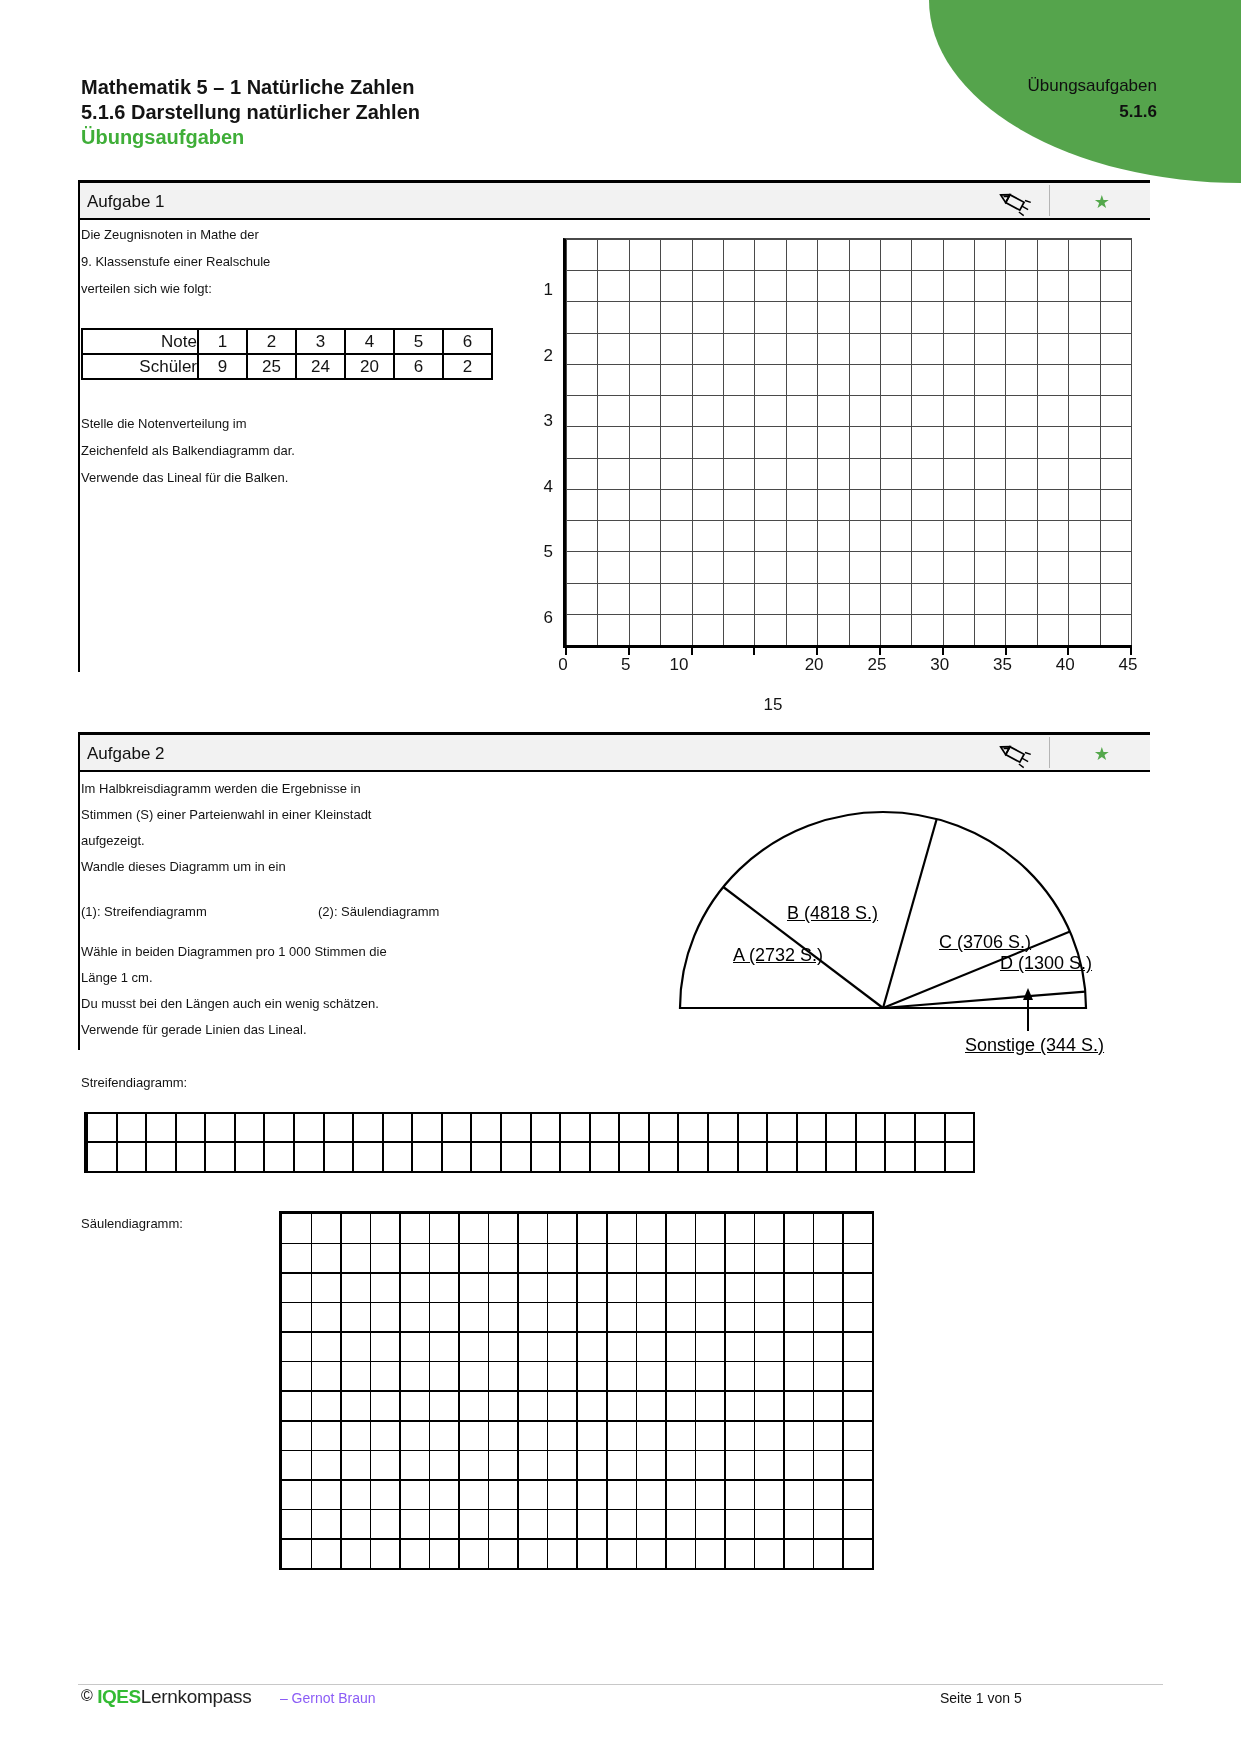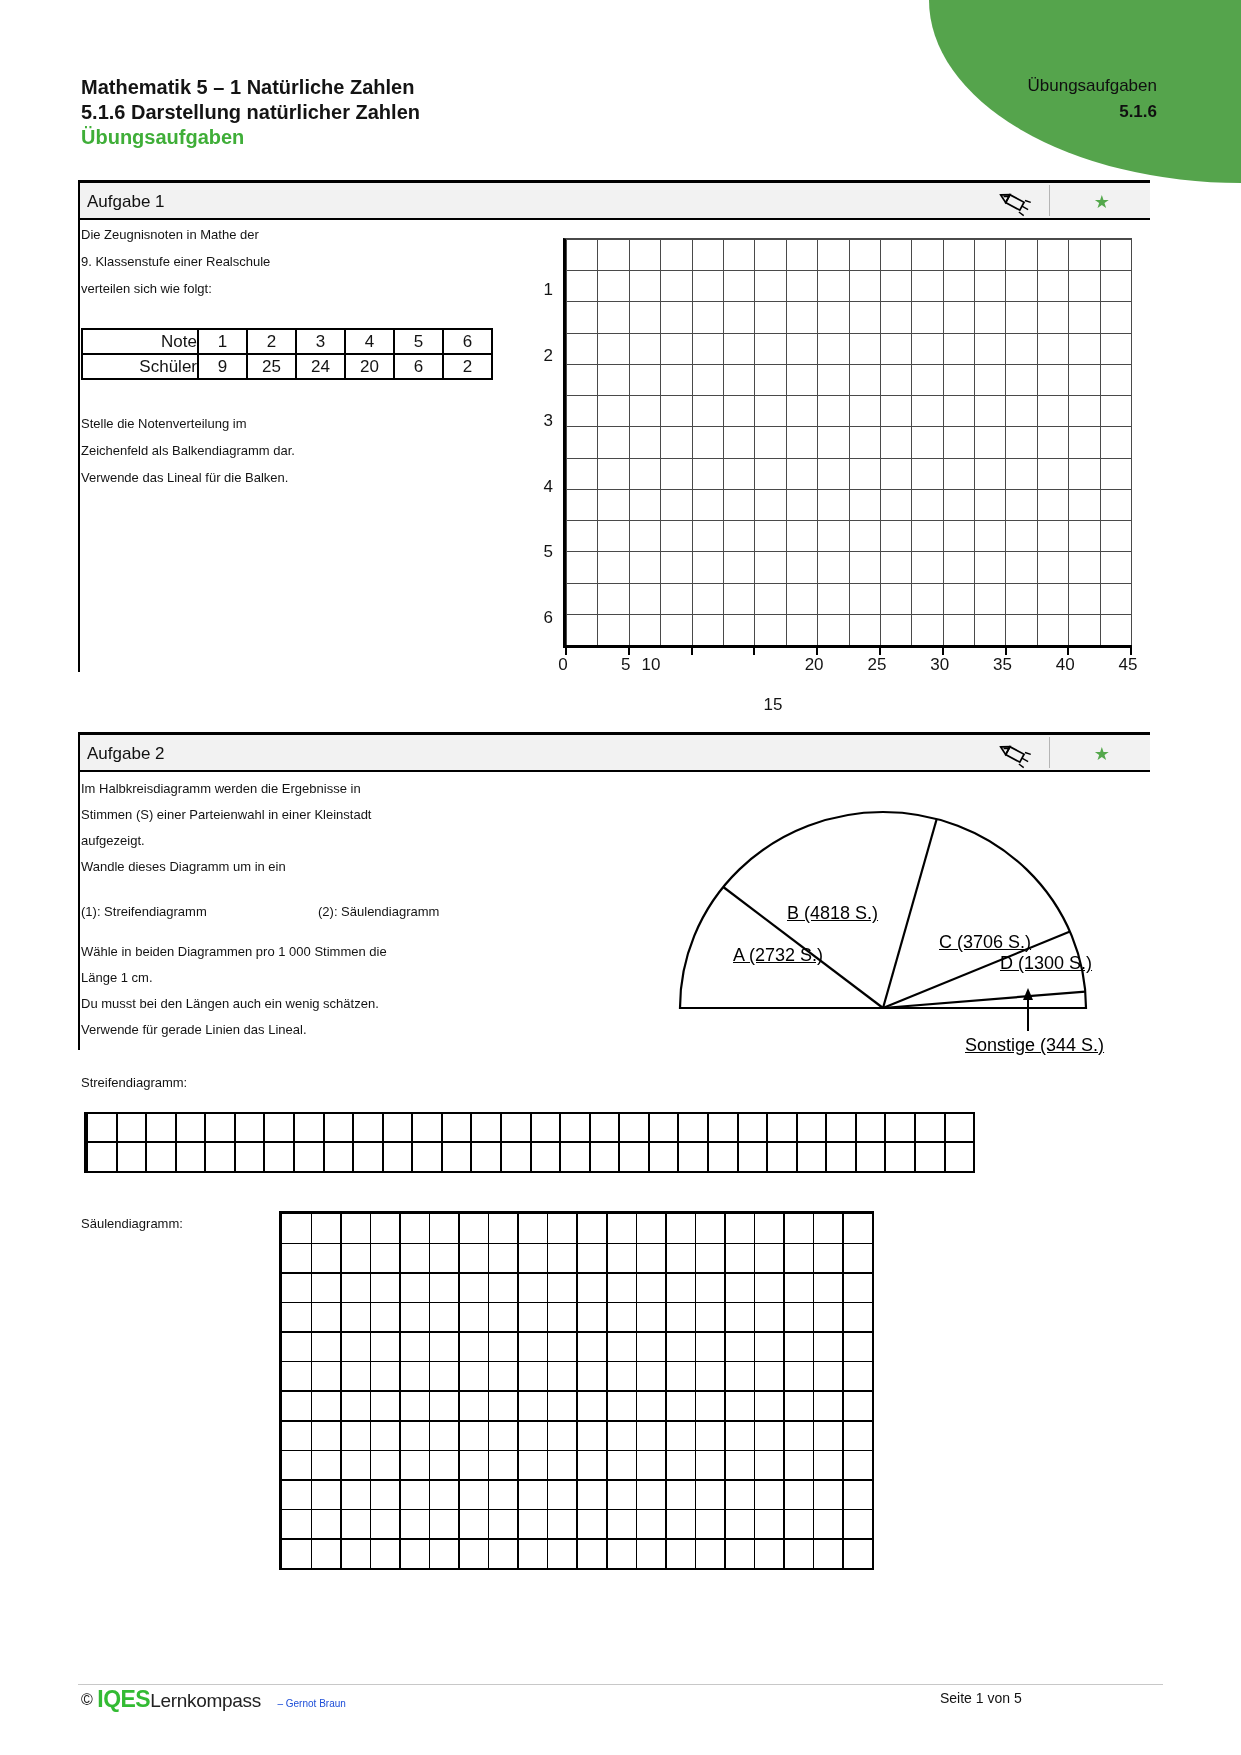--- a/index.html
+++ b/index.html
@@ -46,23 +46,23 @@
          background-image:
            repeating-linear-gradient(to right,#000 0 1.5px,transparent 1.5px 29.55px),
            repeating-linear-gradient(to bottom,#000 0 1.5px,transparent 1.5px 29.58px);}
   
   .half{left:655px;top:785px;width:460px;height:285px;}
   .pie-lbl{position:absolute;font-size:18px;color:#000000;white-space:nowrap;text-decoration:underline;}
   
   .f-line{left:78px;top:1684px;width:1085px;height:1px;background:#c8c8c8;}
   .f-left{left:81px;top:1686px;white-space:nowrap;}
   .f-copy{font-size:16px;vertical-align:2px;}
-  .f-iqes{font-size:23px;font-weight:bold;color:#33bb33;letter-spacing:-0.5px;}
+  .f-iqes{font-size:19px;font-weight:bold;color:#33bb33;letter-spacing:-0.5px;}
   .f-brand{font-size:19px;color:#222;letter-spacing:-0.3px;}
-  .f-author{font-size:10px;color:#1d4ed8;margin-left:12px;}
+  .f-author{font-size:14px;color:#8b5cf6;margin-left:24px;}
   .f-page{left:940px;top:1690px;font-size:14px;color:#111;}
 </style>
 </head>
 <body>
 
 <div class="page">
 
   <div class="abs corner"></div>
   <div class="abs corner-lbl">Übungsaufgaben</div>
   <div class="abs corner-code">5.1.6</div>
@@ -132,21 +132,21 @@
     <div class="tick" style="left:250.1px;"></div>
     <div class="tick" style="left:312.9px;"></div>
     <div class="tick" style="left:375.7px;"></div>
     <div class="tick" style="left:438.5px;"></div>
     <div class="tick" style="left:501.2px;"></div>
     <div class="tick" style="left:564px;"></div>
   </div>
 
   <div class="abs xlab" style="left:563px;">0</div>
   <div class="abs xlab" style="left:625.8px;">5</div>
-  <div class="abs xlab" style="left:651px;">10</div>
+  <div class="abs xlab" style="left:679px;">10</div>
   <div class="abs xlab" style="left:773px;margin-top:40px;">15</div>
   <div class="abs xlab" style="left:814.1px;">20</div>
   <div class="abs xlab" style="left:876.9px;">25</div>
   <div class="abs xlab" style="left:939.7px;">30</div>
   <div class="abs xlab" style="left:1002.5px;">35</div>
   <div class="abs xlab" style="left:1065.2px;">40</div>
   <div class="abs xlab" style="left:1128px;">45</div>
 
   <div class="abs task-bar" style="top:732px;">
     <div class="task-title">Aufgabe 2</div>

